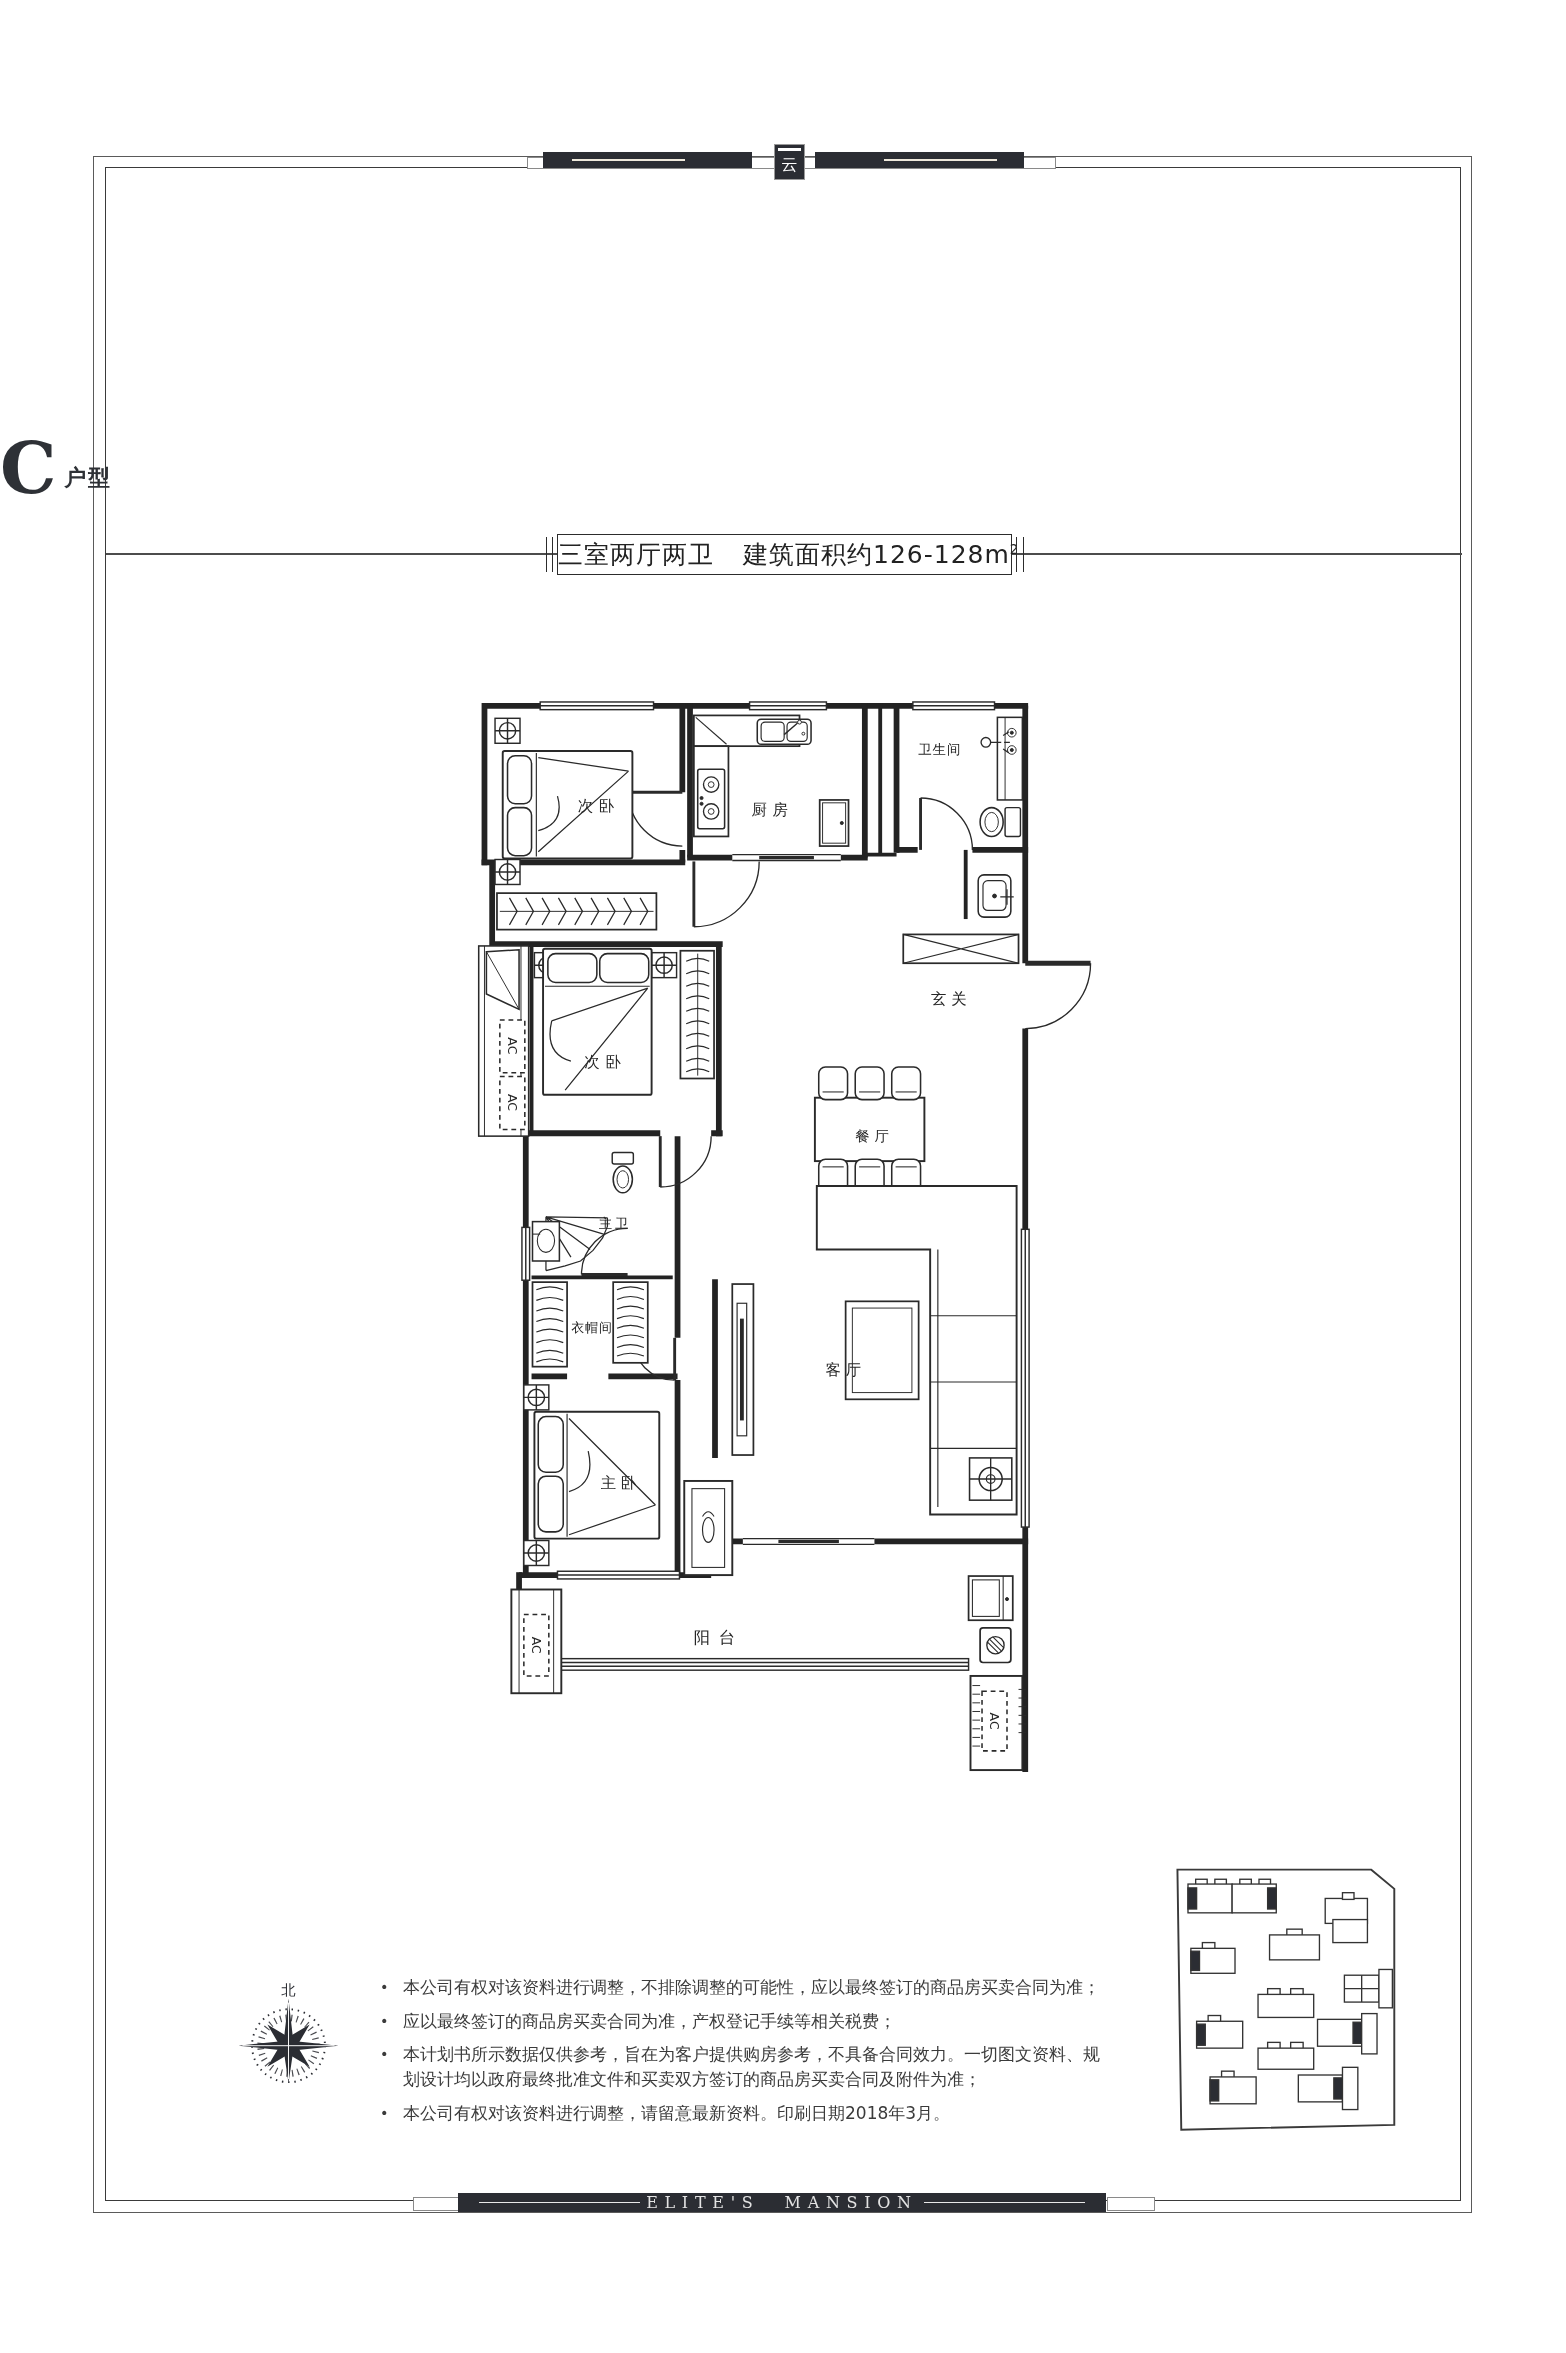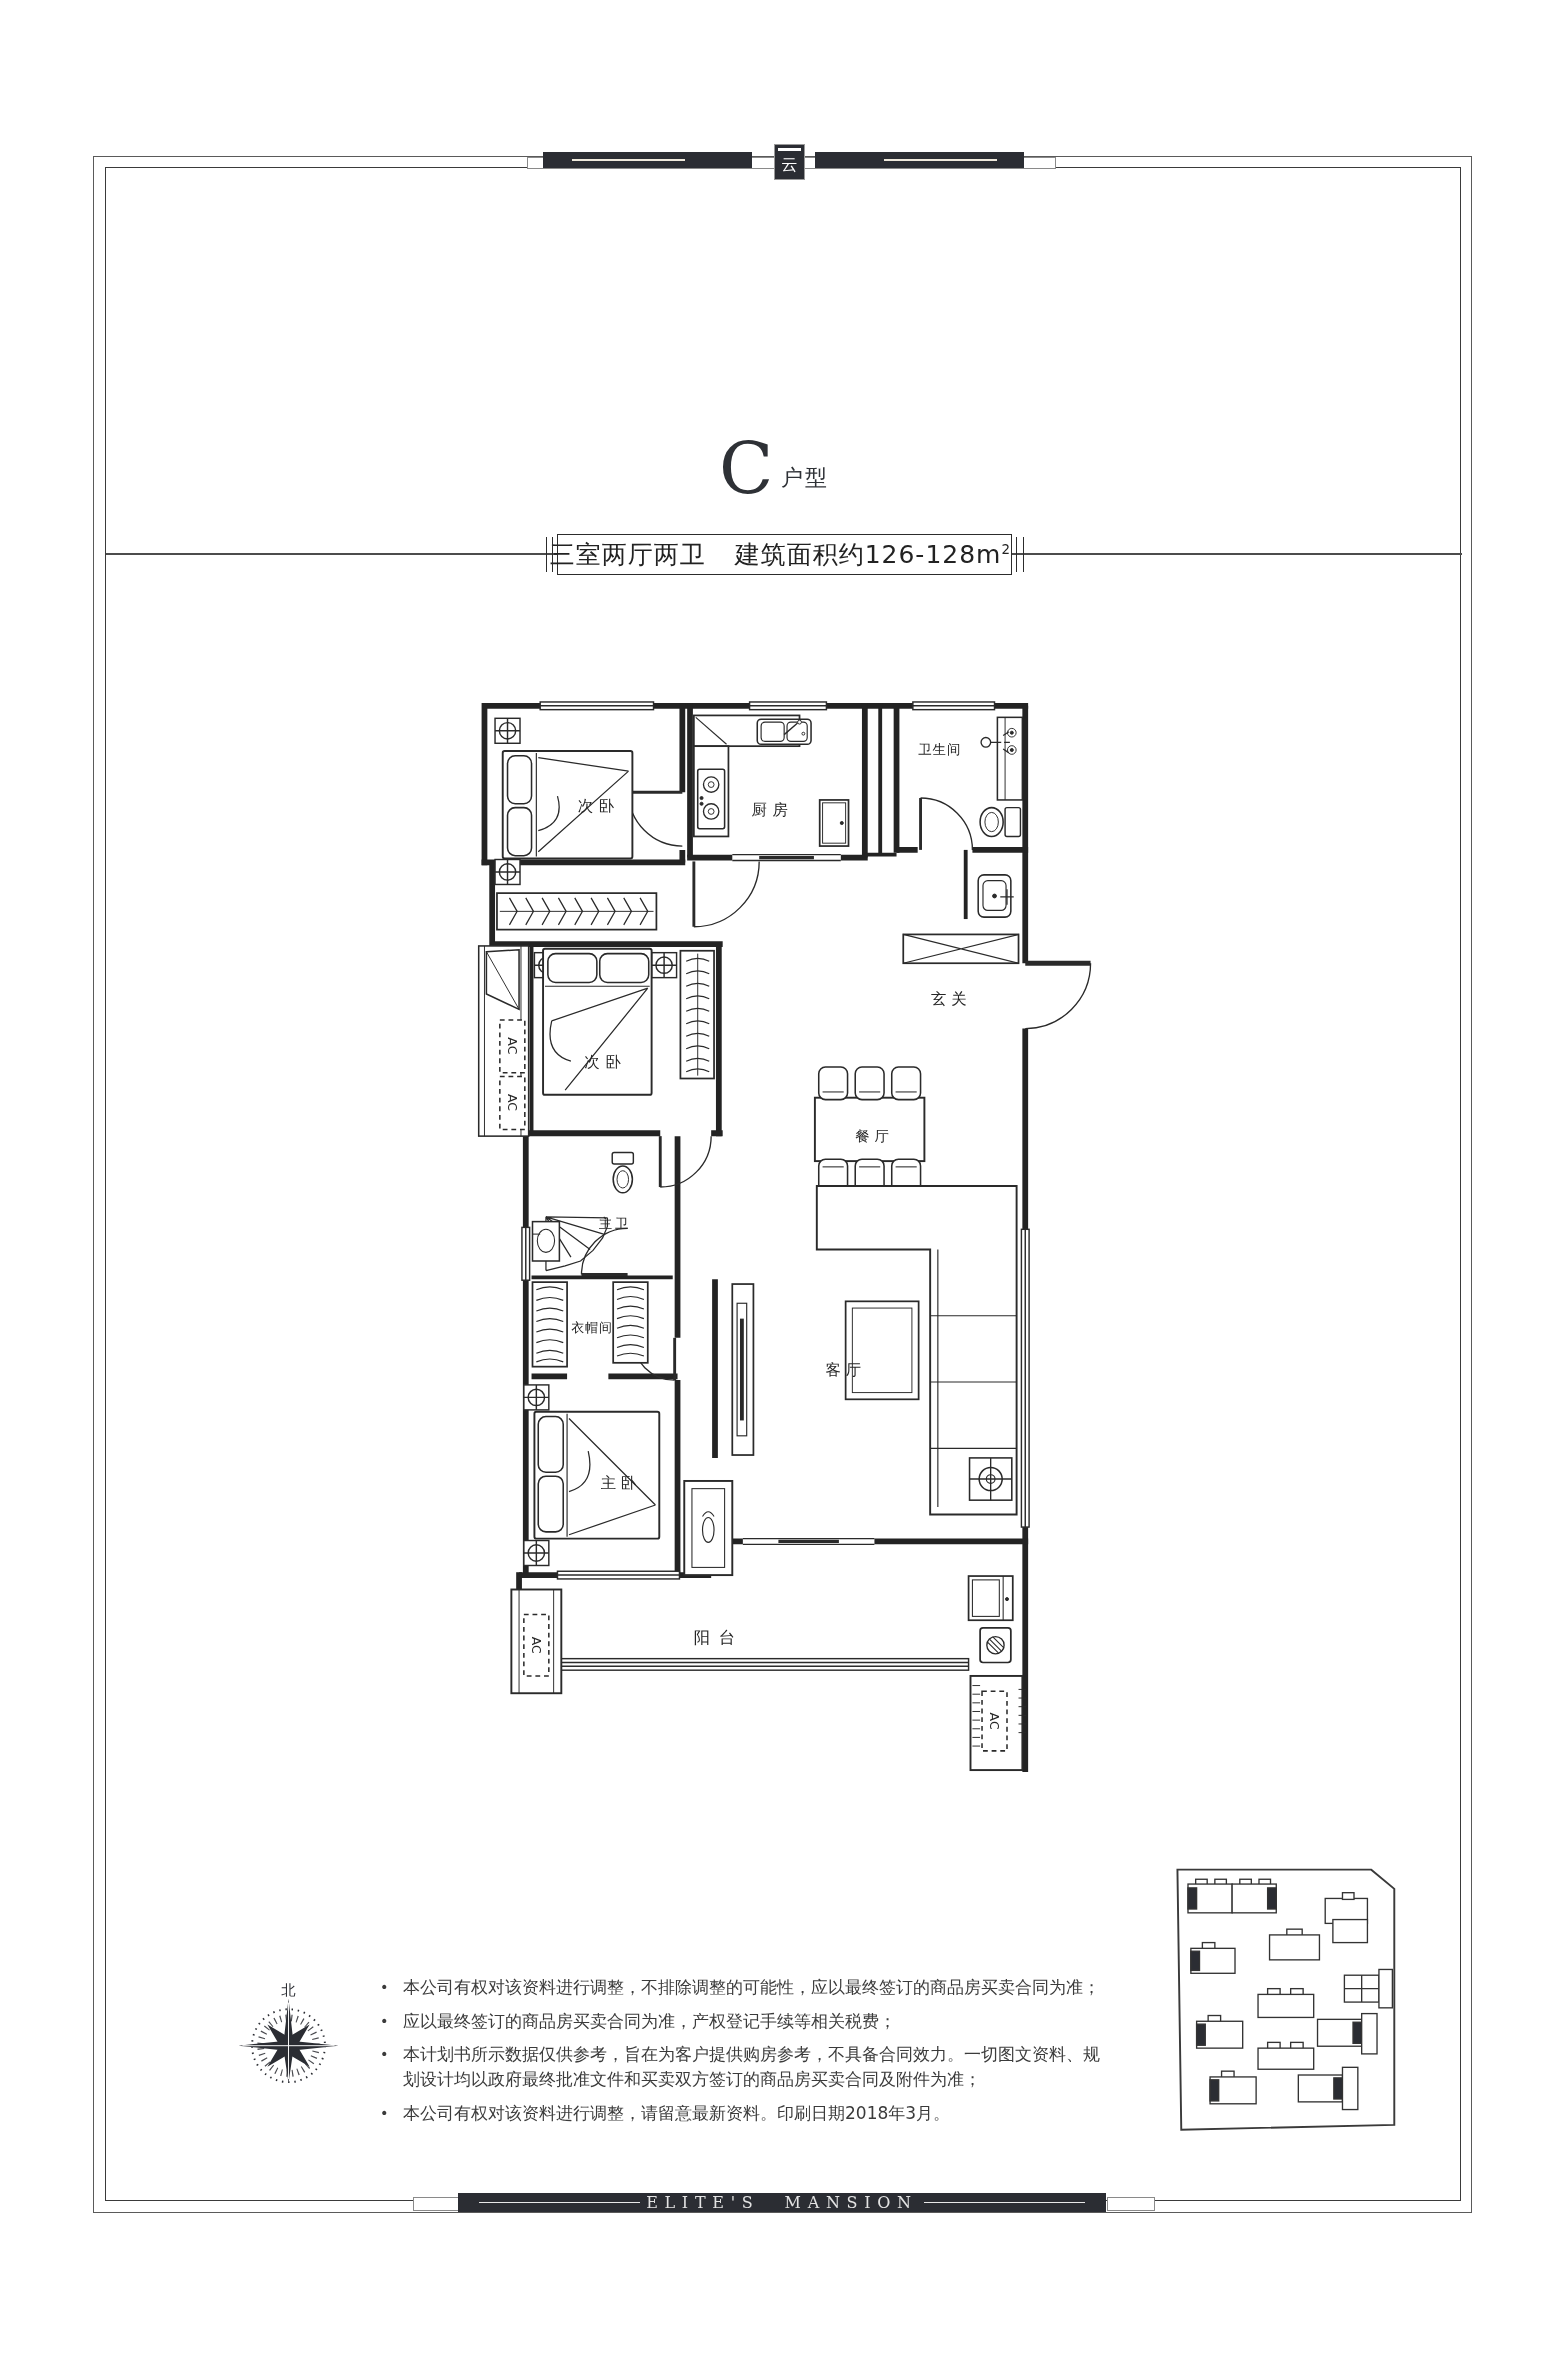--- a/index.html
+++ b/index.html
@@ -11,27 +11,27 @@
   
   .hdr-strip{position:absolute;left:527px;top:157px;width:527px;height:9.6px;background:#fff;border:1px solid #8a8a8a;z-index:4;}
   .hdr-bar{position:absolute;top:152px;height:16.3px;background:#2b2d33;z-index:5;}
   .hdr-bar .wline{position:absolute;top:6.7px;height:1.9px;background:#efe9dc;}
   .hdr-logo{position:absolute;left:774px;top:144px;width:31px;height:36px;background:#2b2d33;border:1.9px solid #9a9a9a;
             box-sizing:border-box;z-index:6;text-align:center;}
   .hdr-logo .topbar{position:absolute;left:2.9px;right:2.9px;top:2.9px;height:2.9px;background:#fff;}
   .hdr-logo .glyph{position:absolute;left:0;right:0;top:8.6px;font-size:16.3px;line-height:21px;color:#fff;
                    font-family:"DejaVu Serif","Liberation Serif",serif;}
   
-  .title-wrap{position:absolute;left:0;right:19px;top:430px;text-align:center;z-index:3;}
+  .title-wrap{position:absolute;left:0;right:19px;top:430px;text-align:left;z-index:3;font-weight:bold;}
   .title-letter{font-family:"DejaVu Serif","Liberation Serif",serif;font-size:71px;line-height:77px;color:#2e3136;}
   .title-suffix{font-size:22px;color:#2e3136;margin-left:7.7px;position:relative;top:-7.7px;letter-spacing:1.9px;}
   
   .banner-rule{position:absolute;left:106px;top:553px;width:1356px;height:1.9px;background:#4c4c4c;z-index:2;}
   .banner-box{position:absolute;left:557px;top:534px;width:453px;height:39px;background:#fff;border:1.9px solid #2c2c2c;
-              z-index:3;display:flex;align-items:center;justify-content:flex-end;}
+              z-index:3;display:flex;align-items:center;justify-content:flex-start;}
   .banner-box .cap{position:absolute;top:1.9px;bottom:1.9px;width:5.8px;border-left:1.9px solid #2c2c2c;border-right:1.9px solid #2c2c2c;}
   .banner-box .cap.l{left:-12.5px;} .banner-box .cap.r{right:-12.5px;}
   .banner-text{font-size:25px;font-weight:500;color:#222;letter-spacing:1px;white-space:nowrap;}
   .banner-text .gap{display:inline-block;width:29px;}
   .banner-text sup{font-size:13.4px;}
   
   #plan{position:absolute;left:471px;top:677px;z-index:2;}
   text.rm{font-family:"DejaVu Sans","Liberation Sans",sans-serif;fill:#262626;}
   
   #compass{position:absolute;left:229px;top:1962px;}

